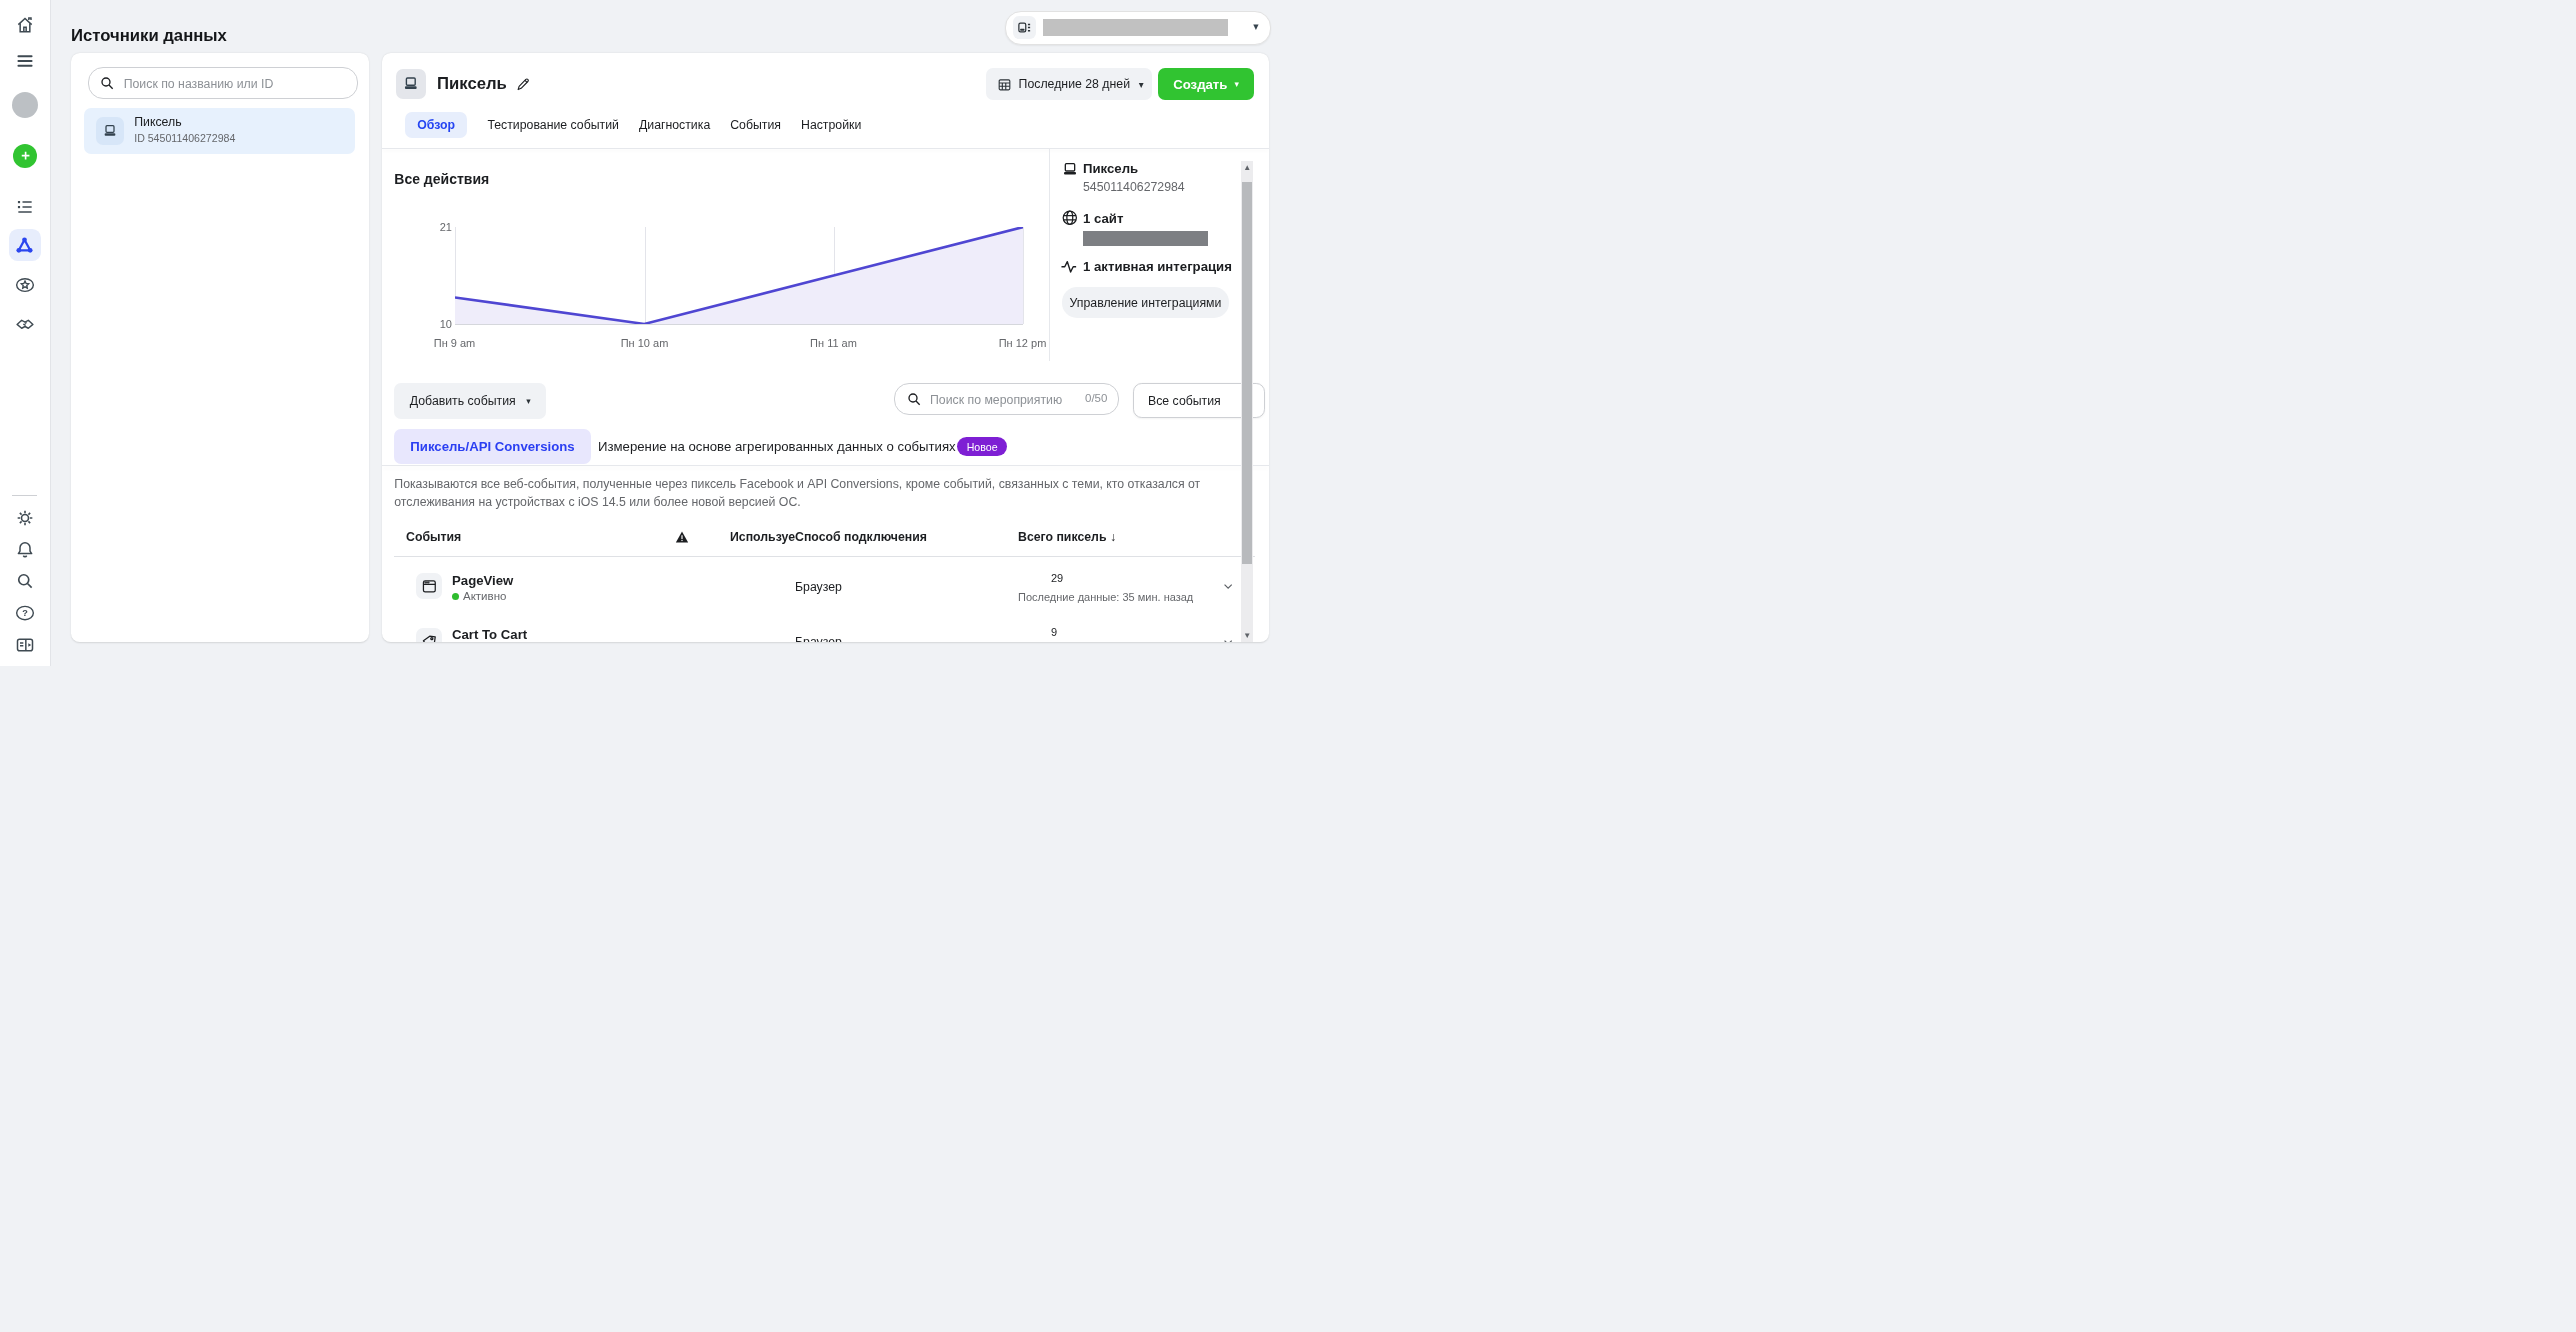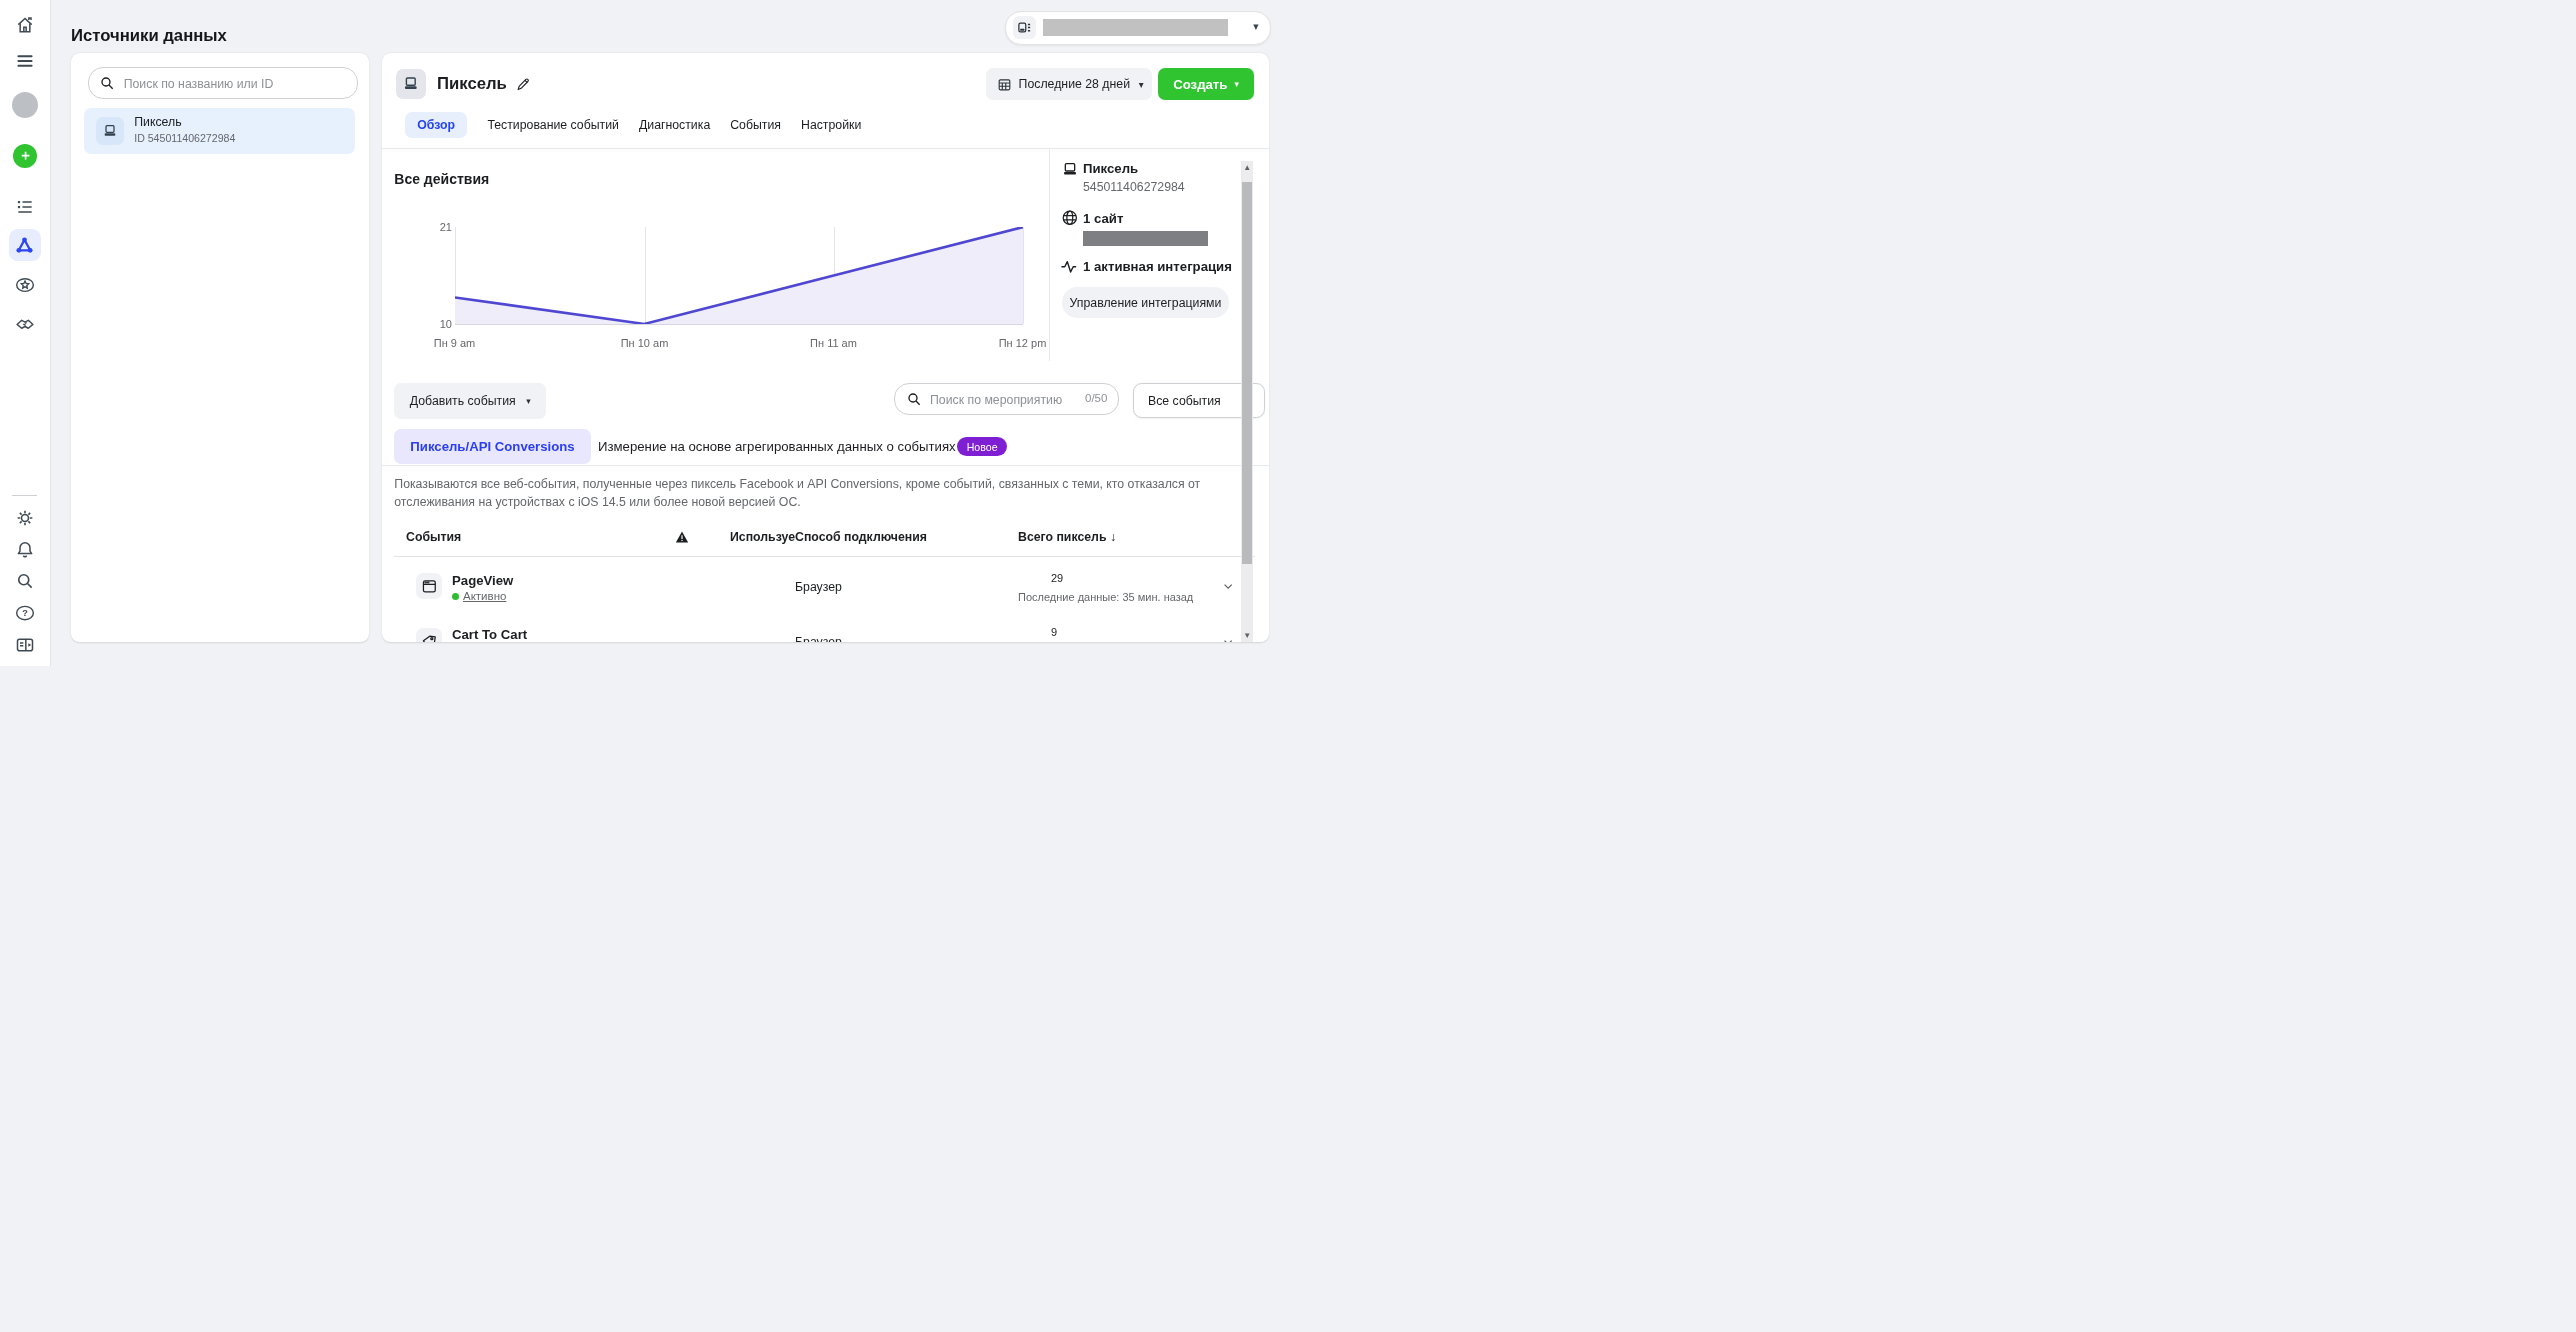--- a/index.html
+++ b/index.html
@@ -77,21 +77,21 @@
   #new-badge{position:absolute;left:575px;top:384px;height:19.4px;padding:0 9.7px;background:#7e1fd4;border-radius:9.7px;color:#fff;font-size:10.6px;display:flex;align-items:center;}
   #sub-div{position:absolute;left:0;top:412px;width:100%;height:0.9px;background:#e6e8ec;box-shadow:0 2.6px 4.4px rgba(0,0,0,.06);}
   .desc{position:absolute;left:12.3px;font-size:12.3px;color:#65676b;white-space:nowrap;}
   
   .th{position:absolute;top:477px;font-size:12.3px;font-weight:bold;color:#1c1e21;}
   #warn-ic{position:absolute;left:293px;top:477px;width:14px;height:14px;}
   #tbl-div{position:absolute;left:12.3px;top:503px;right:14px;height:0.9px;background:#dfe1e5;}
   .row-icsq{position:absolute;width:26.4px;height:26.4px;background:#f0f2f5;border-radius:7px;display:flex;align-items:center;justify-content:center;color:#1c1e21;}
   .ev-name{position:absolute;left:70px;font-size:13.2px;font-weight:bold;}
   .dot{position:absolute;left:70px;width:7px;height:7px;border-radius:50%;background:#2ebd2e;}
-  .status{position:absolute;left:81px;font-size:11.5px;color:#65676b;text-decoration:underline;}
+  .status{position:absolute;left:81px;font-size:11.5px;color:#65676b;}
   .conn{position:absolute;left:413px;font-size:12.3px;}
   .total{position:absolute;left:636px;font-size:11px;margin-left:33px;}
   .lastd{position:absolute;left:636px;font-size:11px;color:#65676b;}
   .chev{position:absolute;left:840px;width:12.3px;height:12.3px;color:#5f6368;}
   
   #scroll{position:absolute;left:859px;top:108px;width:12.3px;height:481px;background:#ececee;}
   #scroll .thumb{position:absolute;left:0.9px;top:21px;width:10.6px;height:382px;background:#b8babd;}
   .sarrow{position:absolute;left:0;width:12.3px;text-align:center;font-size:8px;color:#5f6368;}
 </style>
 </head>

